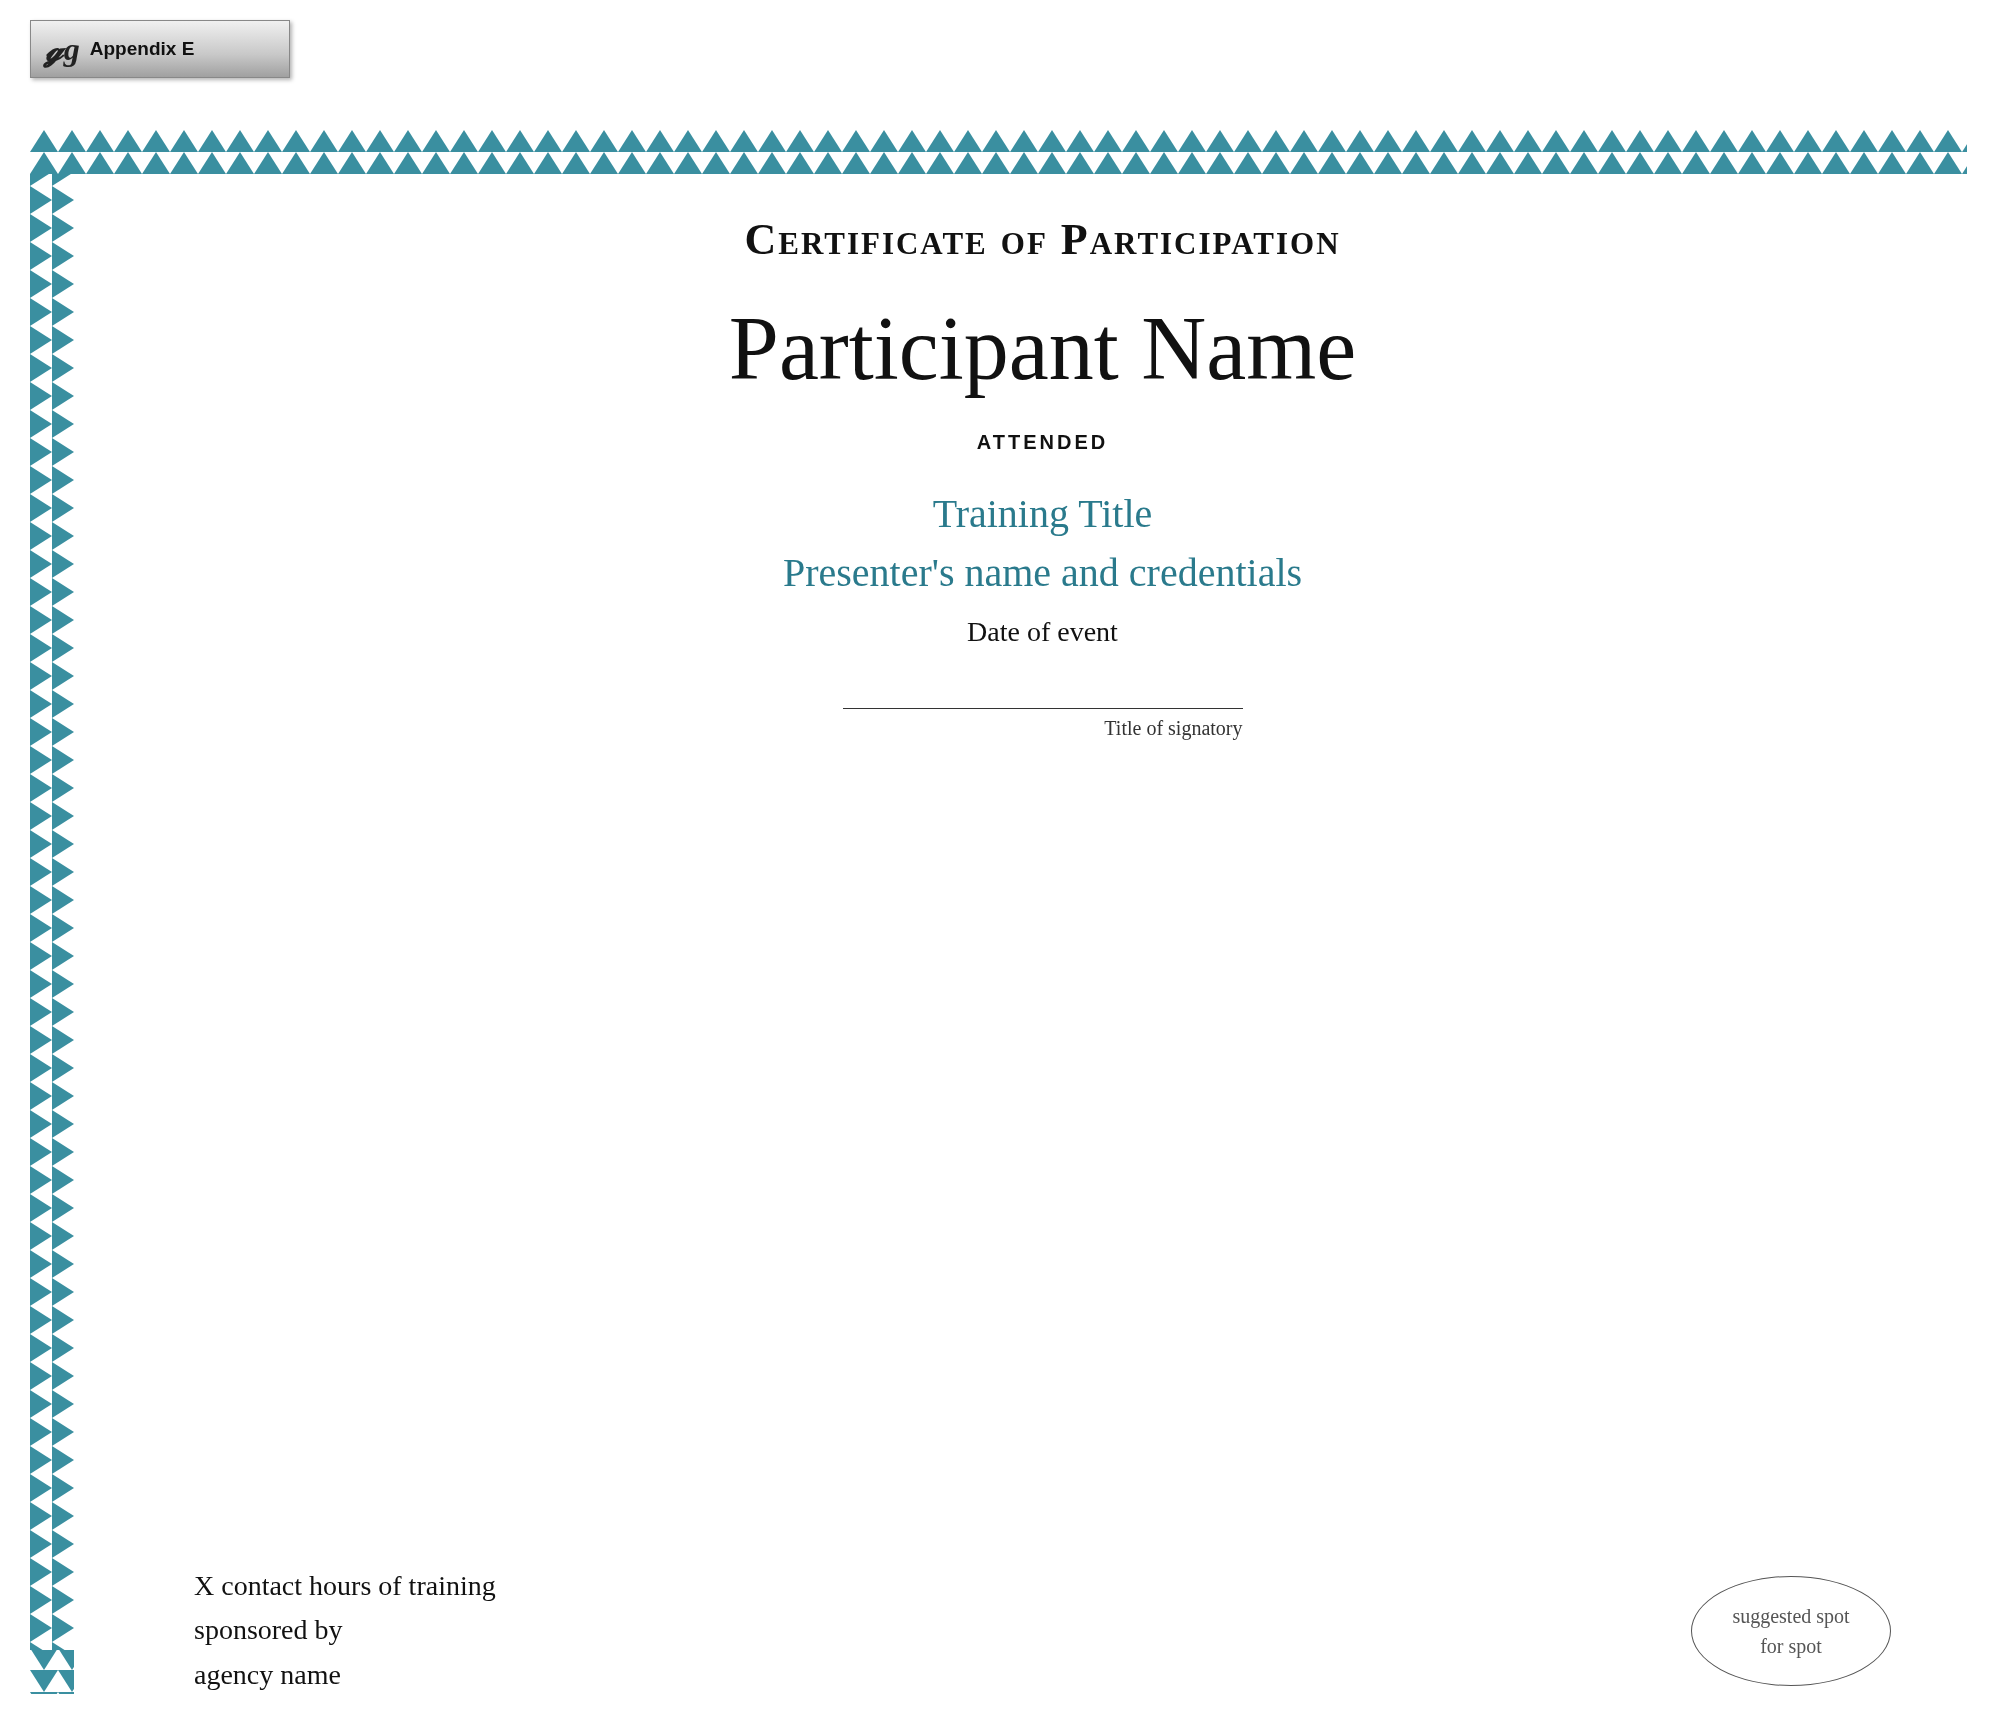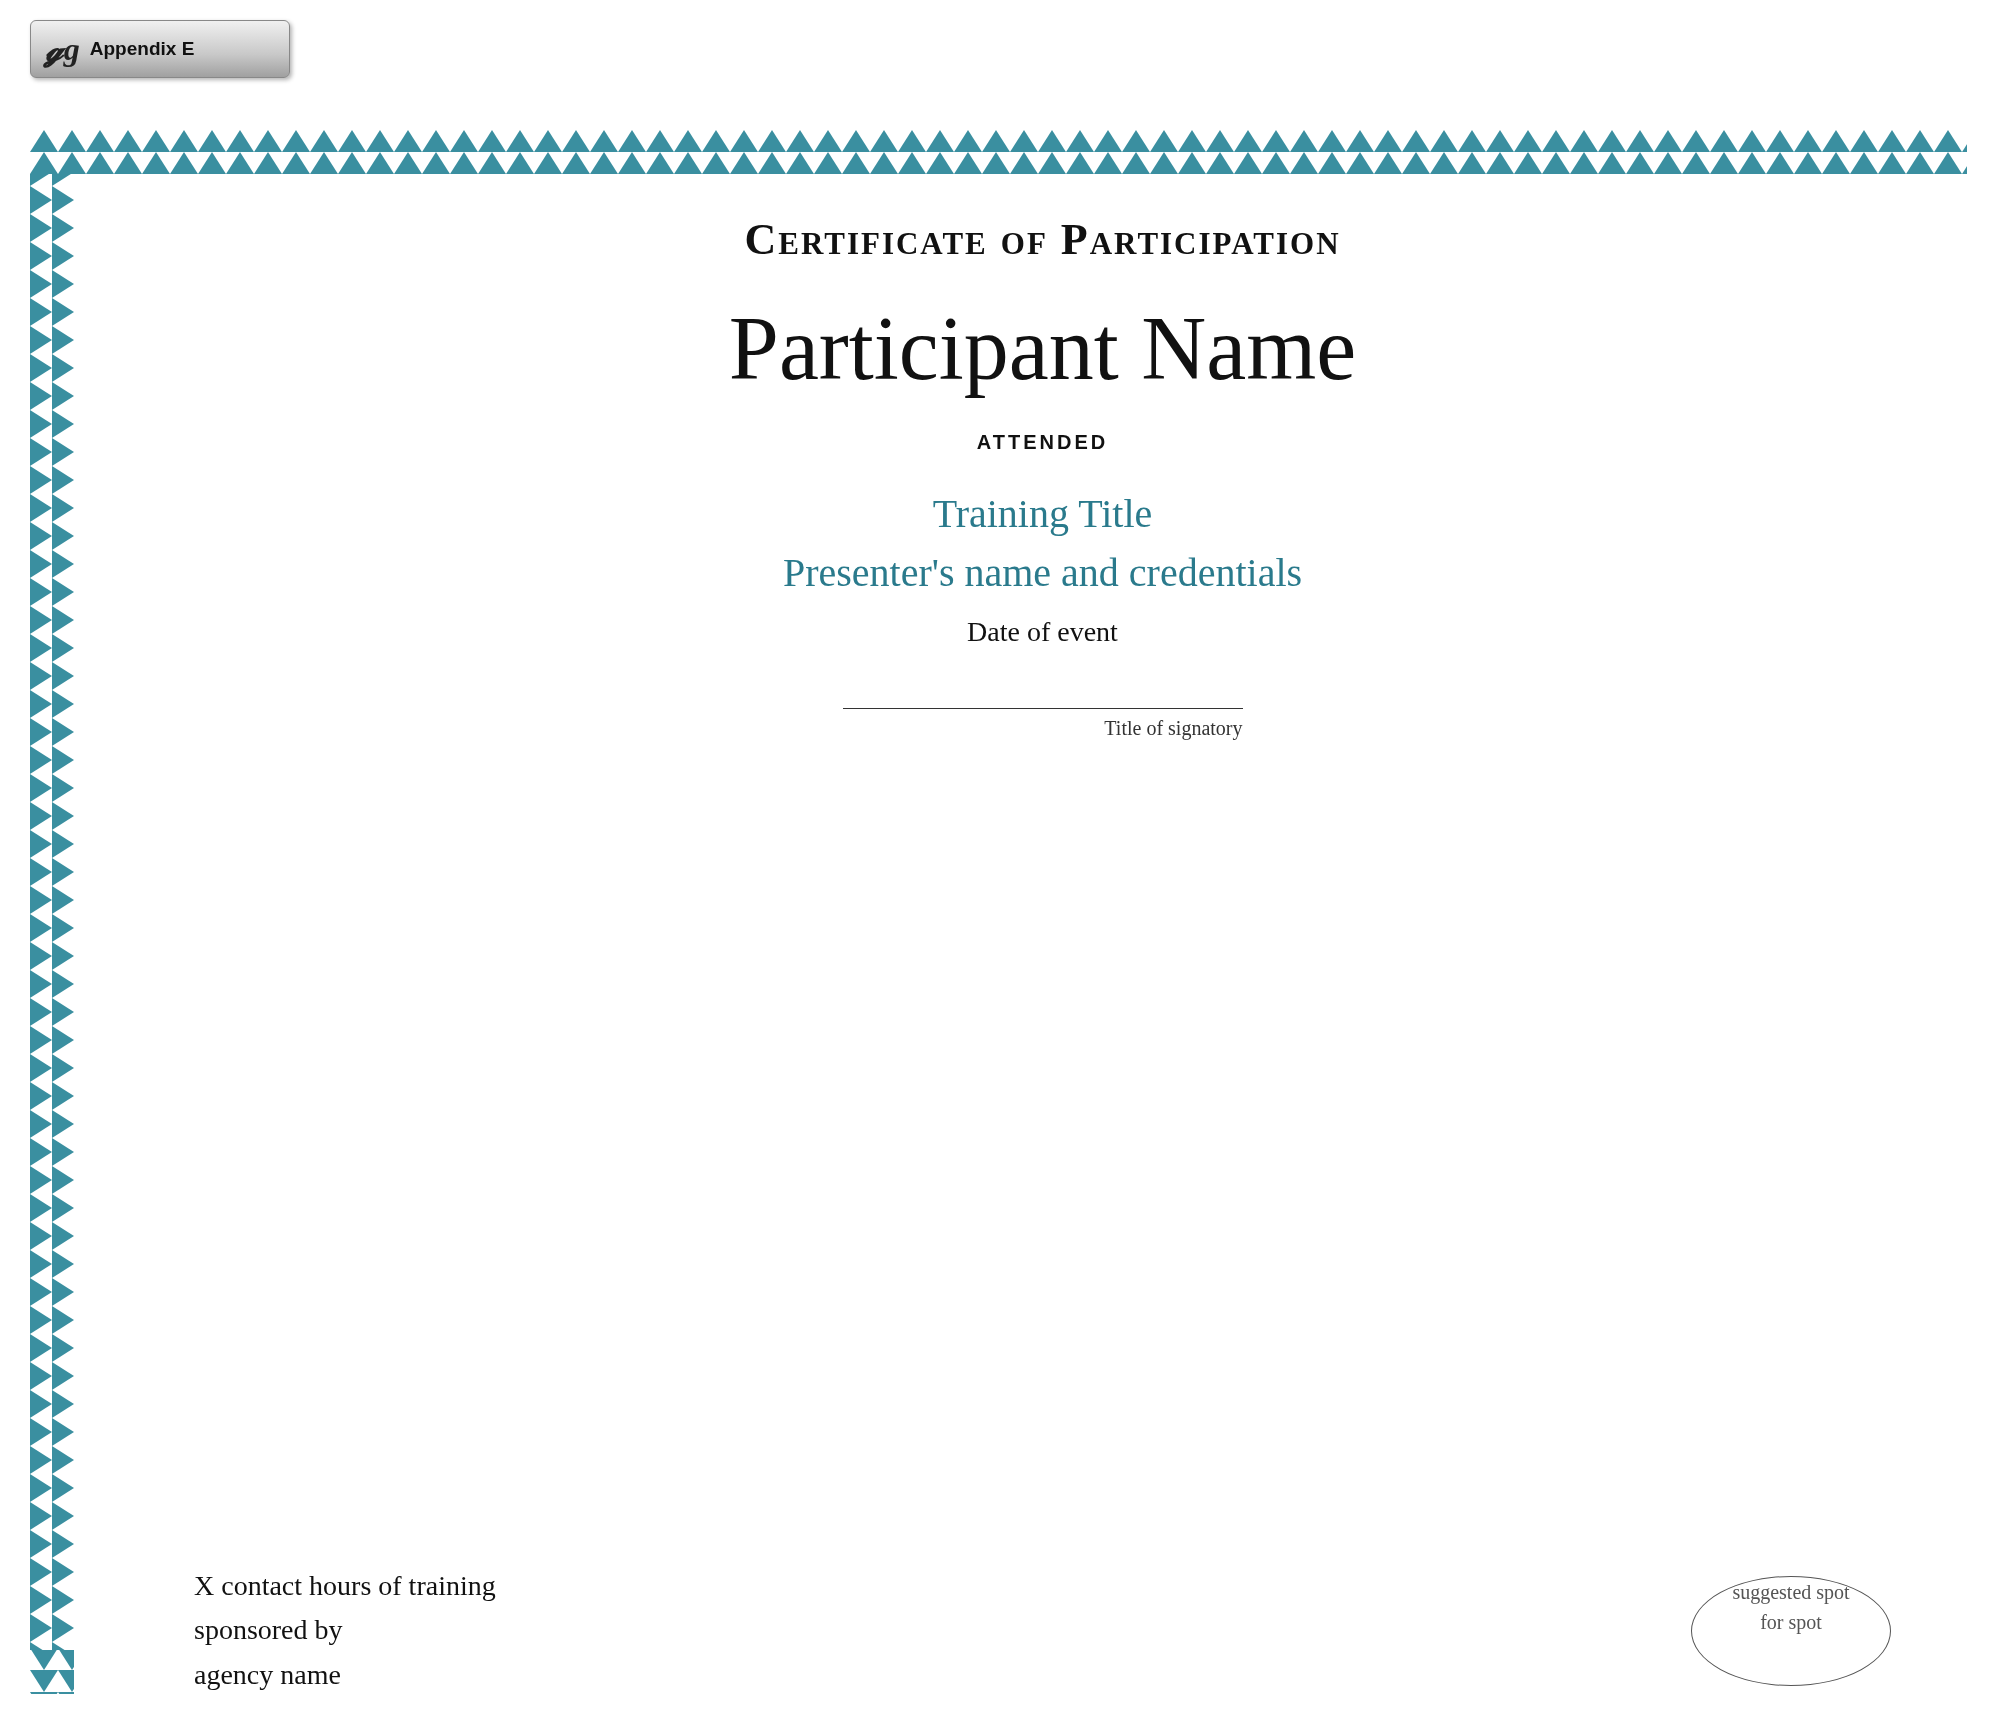--- a/index.html
+++ b/index.html
@@ -12,21 +12,21 @@
       position: relative;
     }
 
     
     .header-tab {
       position: absolute;
       top: 20px;
       left: 30px;
       background: linear-gradient(180deg, #f0f0f0 0%, #c8c8c8 60%, #a0a0a0 100%);
       border: 1px solid #888;
-      border-radius: 6px;
+      border-radius: 0;
       padding: 12px 28px 12px 14px;
       display: flex;
       align-items: center;
       gap: 10px;
       box-shadow: 2px 2px 4px rgba(0,0,0,0.3);
       min-width: 260px;
     }
 
     .header-tab-icon {
       font-size: 32px;
@@ -156,20 +156,21 @@
       font-family: 'Times New Roman', serif;
     }
 
     .logo-spot {
       width: 200px;
       height: 110px;
       border: 1.5px solid #555;
       border-radius: 50%;
       display: flex;
       align-items: center;
+      justify-content: center;
       flex-direction: column;
     }
 
     .logo-spot-text {
       font-size: 20px;
       color: #555;
       text-align: center;
       font-family: 'Times New Roman', serif;
       line-height: 1.5;
     }

